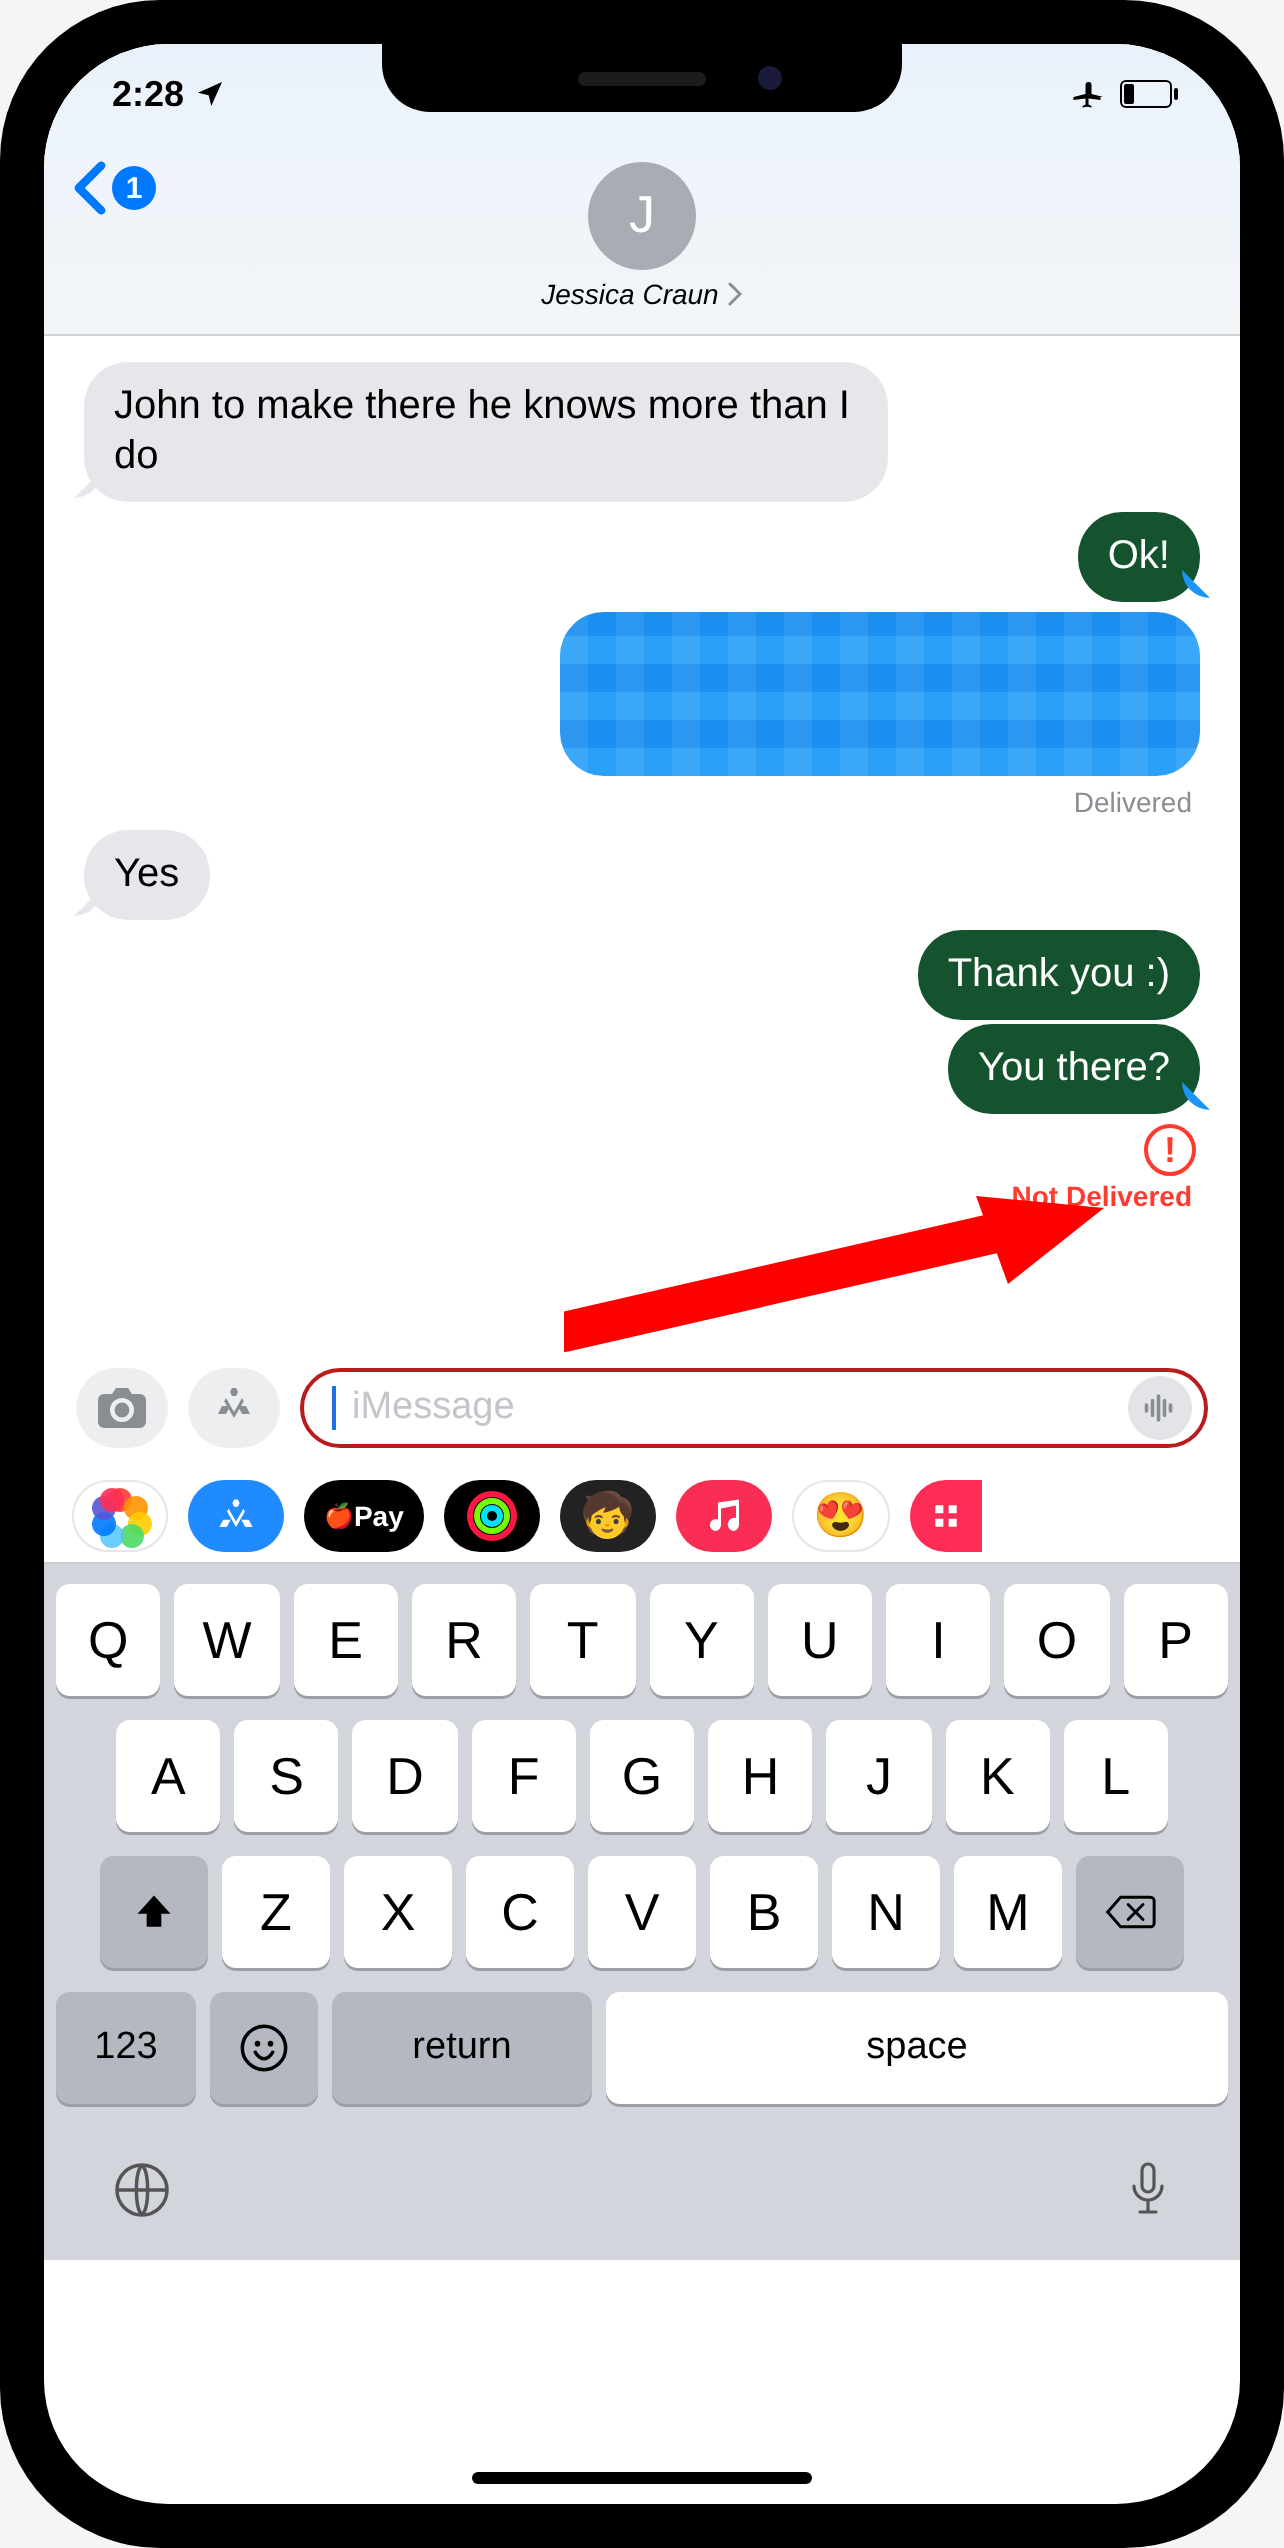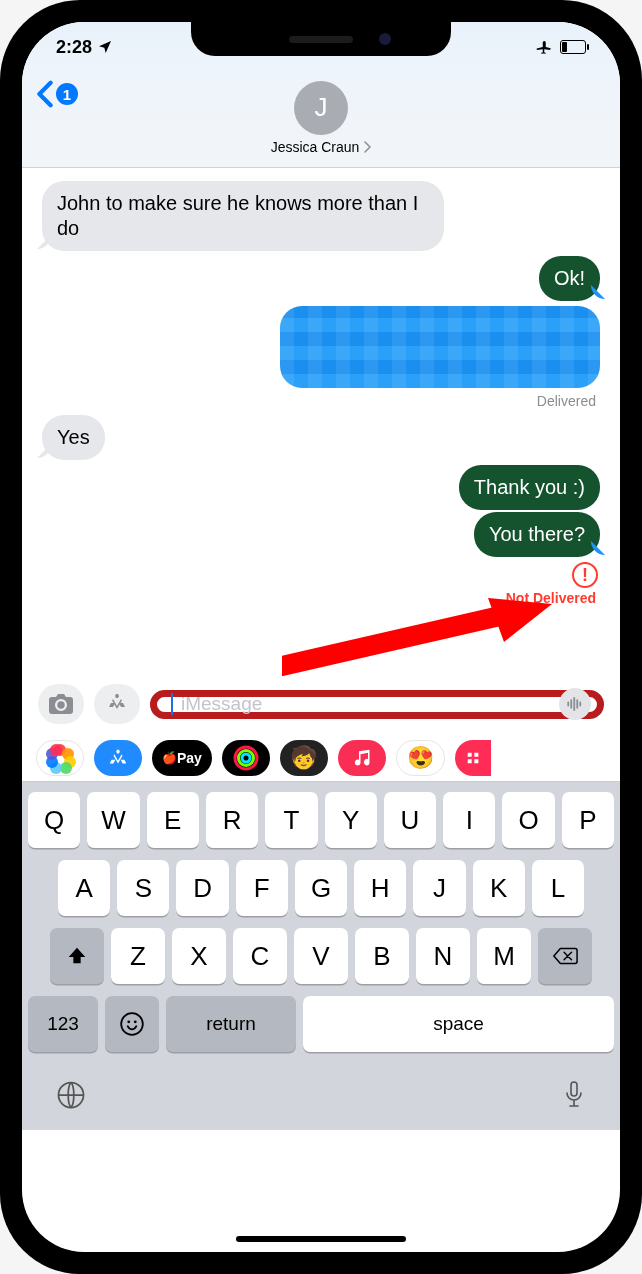--- a/index.html
+++ b/index.html
@@ -48,21 +48,21 @@
     border-bottom:1px solid #d0d3d7;
     padding:4px 16px 8px 16px;
     display:flex; align-items:center; justify-content:center; position:relative;
     height:96px;
   }
   .back-btn { position:absolute; left:14px; top:8px; display:flex; align-items:center; gap:2px; color:#0079ff; }
   .back-chevron svg { display:block; }
   .back-badge { background:#0079ff; color:#fff; min-width:22px; height:22px; border-radius:11px; display:flex; align-items:center; justify-content:center; font-size:15px; font-weight:600; padding:0 6px;}
   .contact { display:flex; flex-direction:column; align-items:center; gap:4px; }
   .avatar { width:54px; height:54px; border-radius:50%; background:#a9adb3; color:#fff; font-size:26px; display:flex; align-items:center; justify-content:center; }
-  .contact-name { font-size:14px; color:#000; display:flex; align-items:center; gap:4px;}
+  .contact-name { font-size:14px; color:#000; display:flex; align-items:center; gap:4px;font-style:italic;}
   .contact-name svg { display:block; }
   
   .conversation {
     background:#fff;
     height:508px;
     overflow:hidden;
     padding:8px 20px 8px 20px;
     position:relative;
   }
   .row { display:flex; margin:5px 0; }
@@ -108,21 +108,21 @@
   
   .compose {
     background:#fff; border-top:0; padding:8px 16px 10px 16px;
     display:flex; align-items:center; gap:10px;
   }
   .pill-btn {
     width:46px; height:40px; border-radius:20px; background:#eceef0;
     display:flex; align-items:center; justify-content:center; color:#8a8d92;
   }
   .compose-field {
-    flex:1; height:29px; border:7px solid #b91c1c; border-radius:20px;
+    flex:1; height:40px; border:2px solid #b91c1c; border-radius:20px;
     display:flex; align-items:center; padding:0 6px 0 14px; gap:8px;
     position:relative;
   }
   .compose-field .caret { width:2px; height:22px; background:#1f6fe5; }
   .compose-field .ph { color:#c2c5ca; font-size:19px; }
   .voice-btn {
     width:32px; height:32px; border-radius:50%; background:#e2e4e8;
     display:flex; align-items:center; justify-content:center; color:#8a8d92;
     margin-left:auto;
   }
@@ -225,21 +225,21 @@
           <span>Jessica Craun</span>
           <svg width="8" height="12" viewBox="0 0 8 12">
               <path fill="none" stroke="#8a8d92" stroke-width="1.5" stroke-linecap="round" d="M2 1l5 5-5 5"></path>
             </svg>
         </div>
       </div>
     </div>
 
     <div class="conversation">
       <div class="row in">
-        <div class="bubble in tail">John to make sure he knows more than I do</div>
+        <div class="bubble in tail">John to make there he knows more than I do</div>
       </div>
       <div class="row out">
         <div class="bubble out tail">Ok!</div>
       </div>
       <div class="row out">
         <div class="redacted tail"></div>
       </div>
       <div class="status-text">Delivered</div>
       <div class="row in">
         <div class="bubble in tail">Yes</div>

